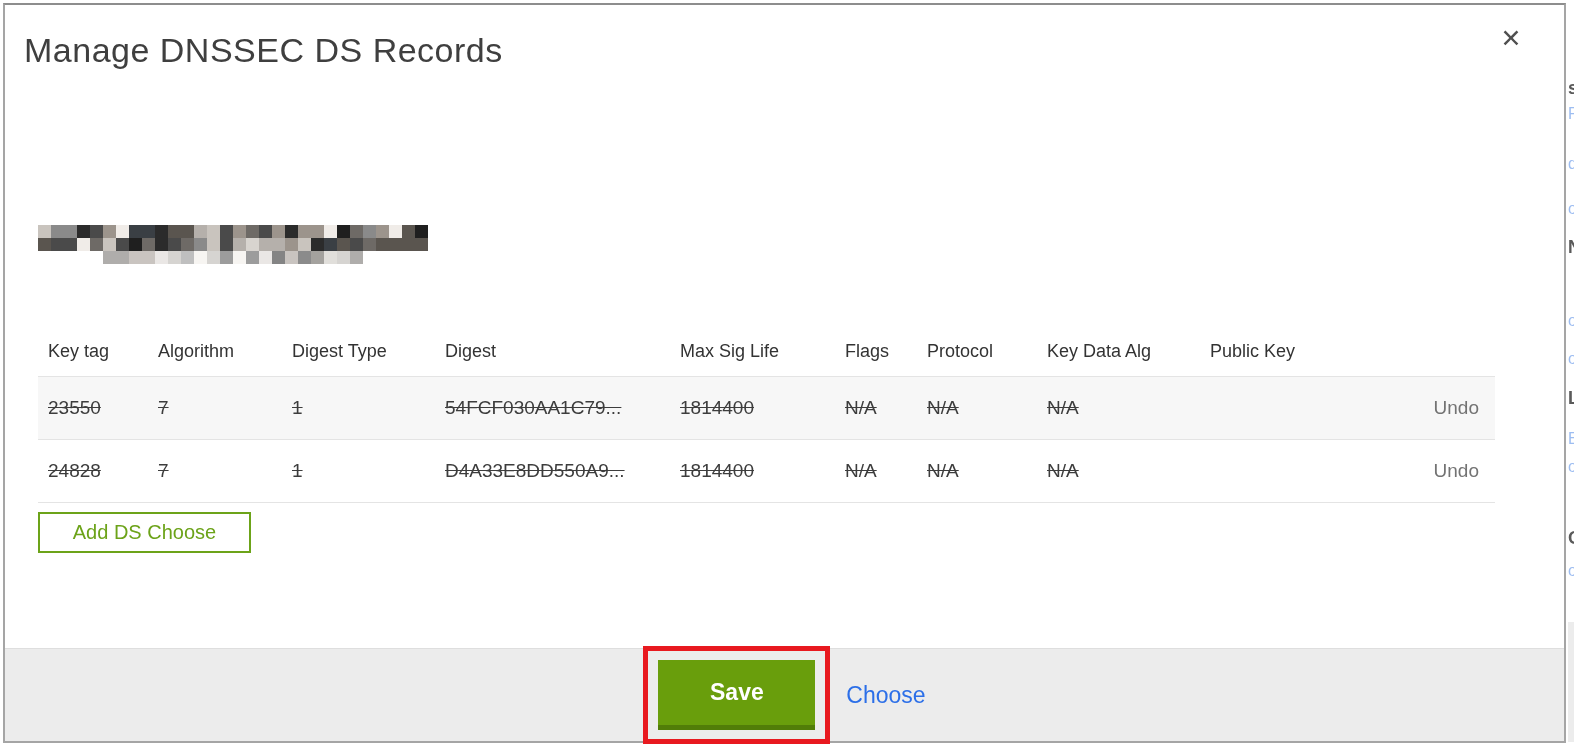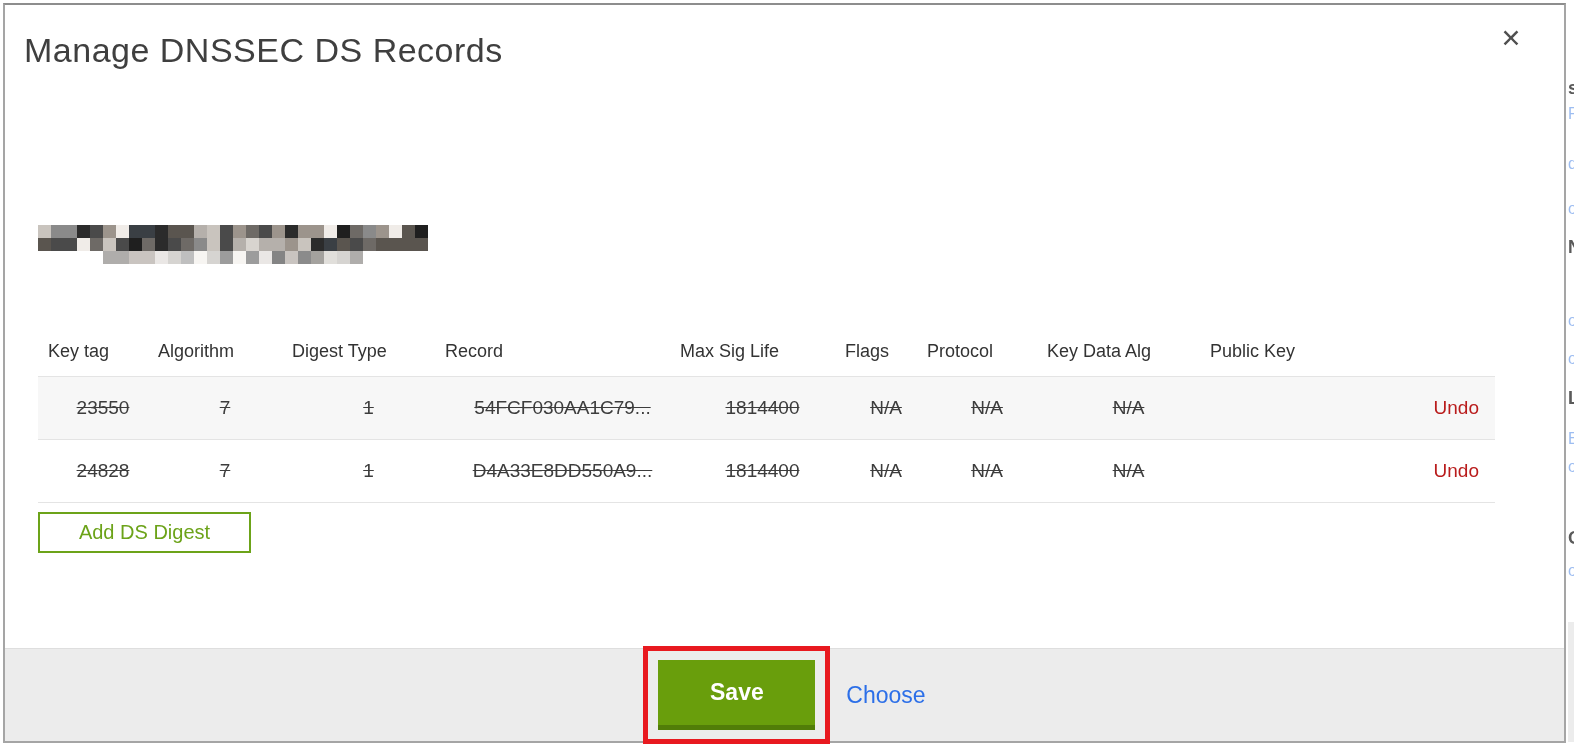--- a/index.html
+++ b/index.html
@@ -23,28 +23,28 @@
   .domain-redacted i { position: absolute; display: block; }
 
   .intro-text { position: absolute; left: 33px; top: 280px; font-size: 22px; color: #333; }
 
   
   .ds-table-wrap { position: absolute; left: 33px; top: 323px; width: 1457px; }
   table.ds-table { width: 100%; border-collapse: collapse; table-layout: fixed; }
   .ds-table th { font-size: 18px; color: #333; font-weight: 400; text-align: left;
     height: 48px; vertical-align: middle; padding: 0; }
   .ds-table td { font-size: 19px; color: #3d3d3d; height: 63px; vertical-align: middle;
-    padding: 0; text-align: center; }
+    padding: 0; }
   .ds-table tbody tr { border-top: 1px solid #e4e4e4; }
   .ds-table tbody { border-bottom: 1px solid #e4e4e4; }
   .ds-table tbody tr:nth-child(1) { background: #f7f7f7; }
   .ds-table .first { padding-left: 10px; }
   .ds-table td.struck { text-decoration: line-through; }
   .ds-table td.action-cell { text-align: right; padding-right: 16px; }
-  .undo-link { color: #b91c1c; cursor: pointer; text-decoration: none; }
+  .undo-link { color: #737373; cursor: pointer; text-decoration: none; }
 
   
   .add-btn { position: absolute; left: 33px; top: 507px; width: 213px; height: 41px;
     background: #ffffff; border: 2px solid #6ca319; color: #6ca319; font-size: 20px;
     text-align: center; line-height: 37px; cursor: pointer; }
 
   
   .modal-footer { position: absolute; left: 0; bottom: 0; width: 100%; height: 93px;
     background: #ececec; border-top: 1px solid #dedede;
     display: flex; align-items: center; justify-content: center; }
@@ -177,21 +177,21 @@
           <col style="width:120px">
             <col style="width:163px">
             <col style="width:150px">
           <col style="width:135px">
         </colgroup>
         <thead>
           <tr>
             <th class="first">Key tag</th>
             <th>Algorithm</th>
             <th>Digest Type</th>
-            <th>Record</th>
+            <th>Digest</th>
             <th>Max Sig Life</th>
             <th>Flags</th>
             <th>Protocol</th>
             <th>Key Data Alg</th>
             <th>Public Key</th>
             <th></th>
           </tr>
         </thead>
         <tbody>
           <tr>
@@ -219,21 +219,21 @@
             <td class="struck">N/A</td>
             <td class="struck"></td>
             <td class="action-cell">
               <a class="undo-link">Undo</a>
             </td>
           </tr>
         </tbody>
       </table>
     </div>
 
-    <button class="add-btn">Add DS Digest</button>
+    <button class="add-btn">Add DS Choose</button>
 
     <div class="modal-footer">
       <div class="annotation-box">
         <button class="save-btn">Save</button>
       </div>
       <a class="cancel-link">Choose</a>
     </div>
 
   </div>
 

